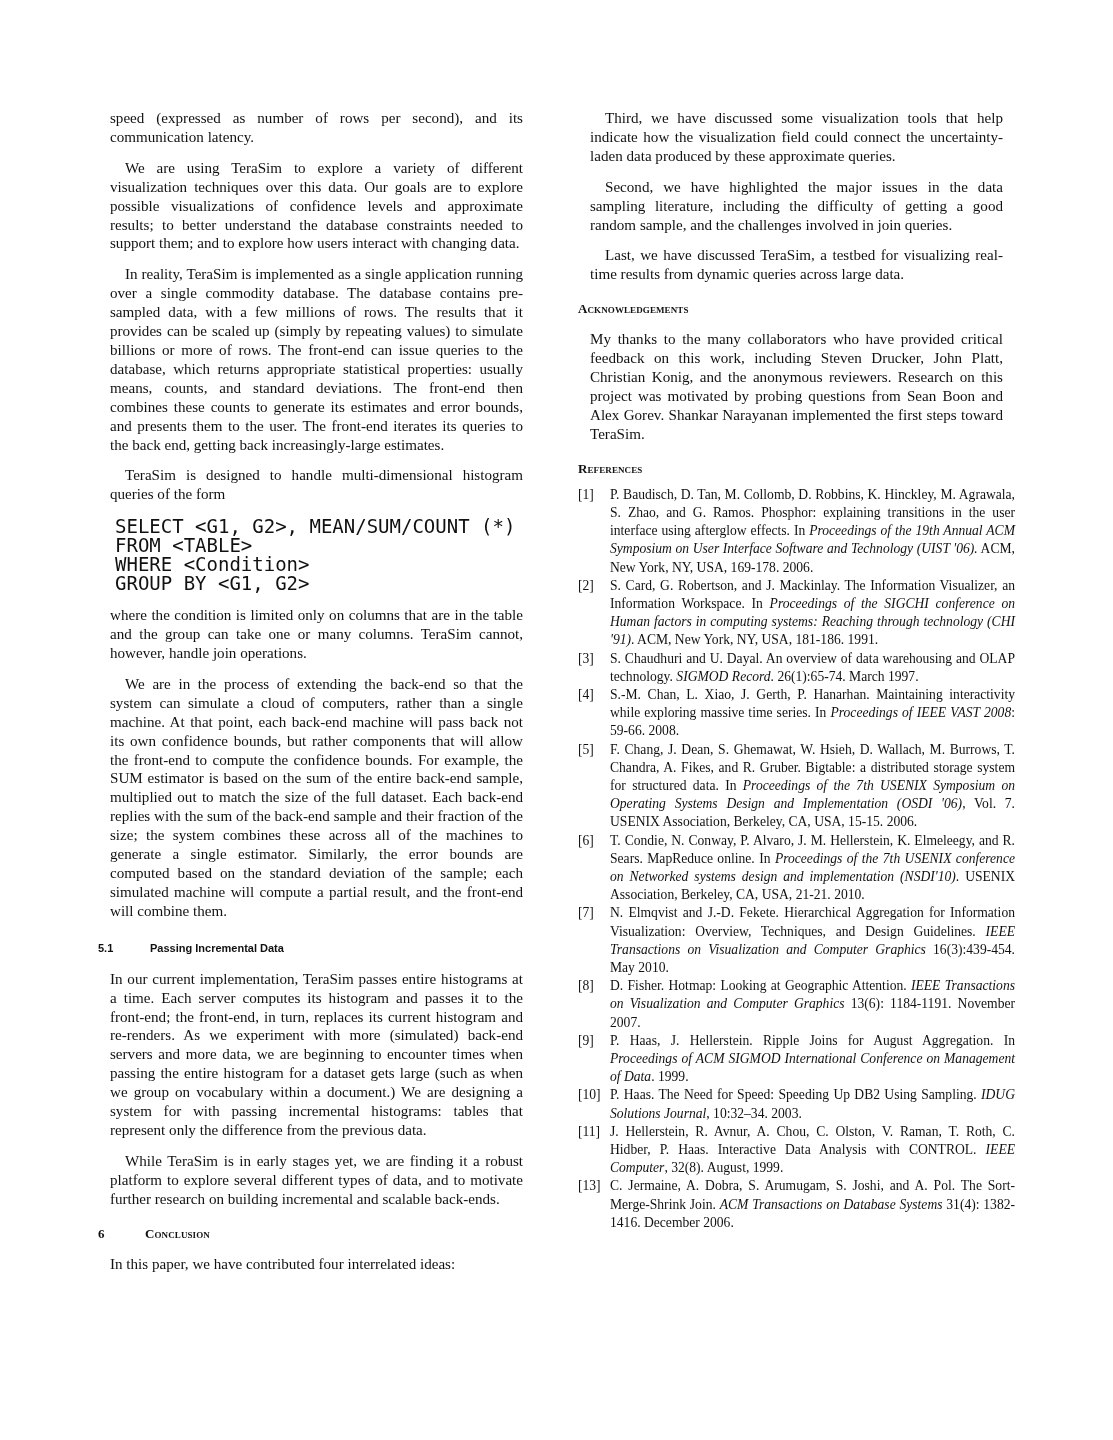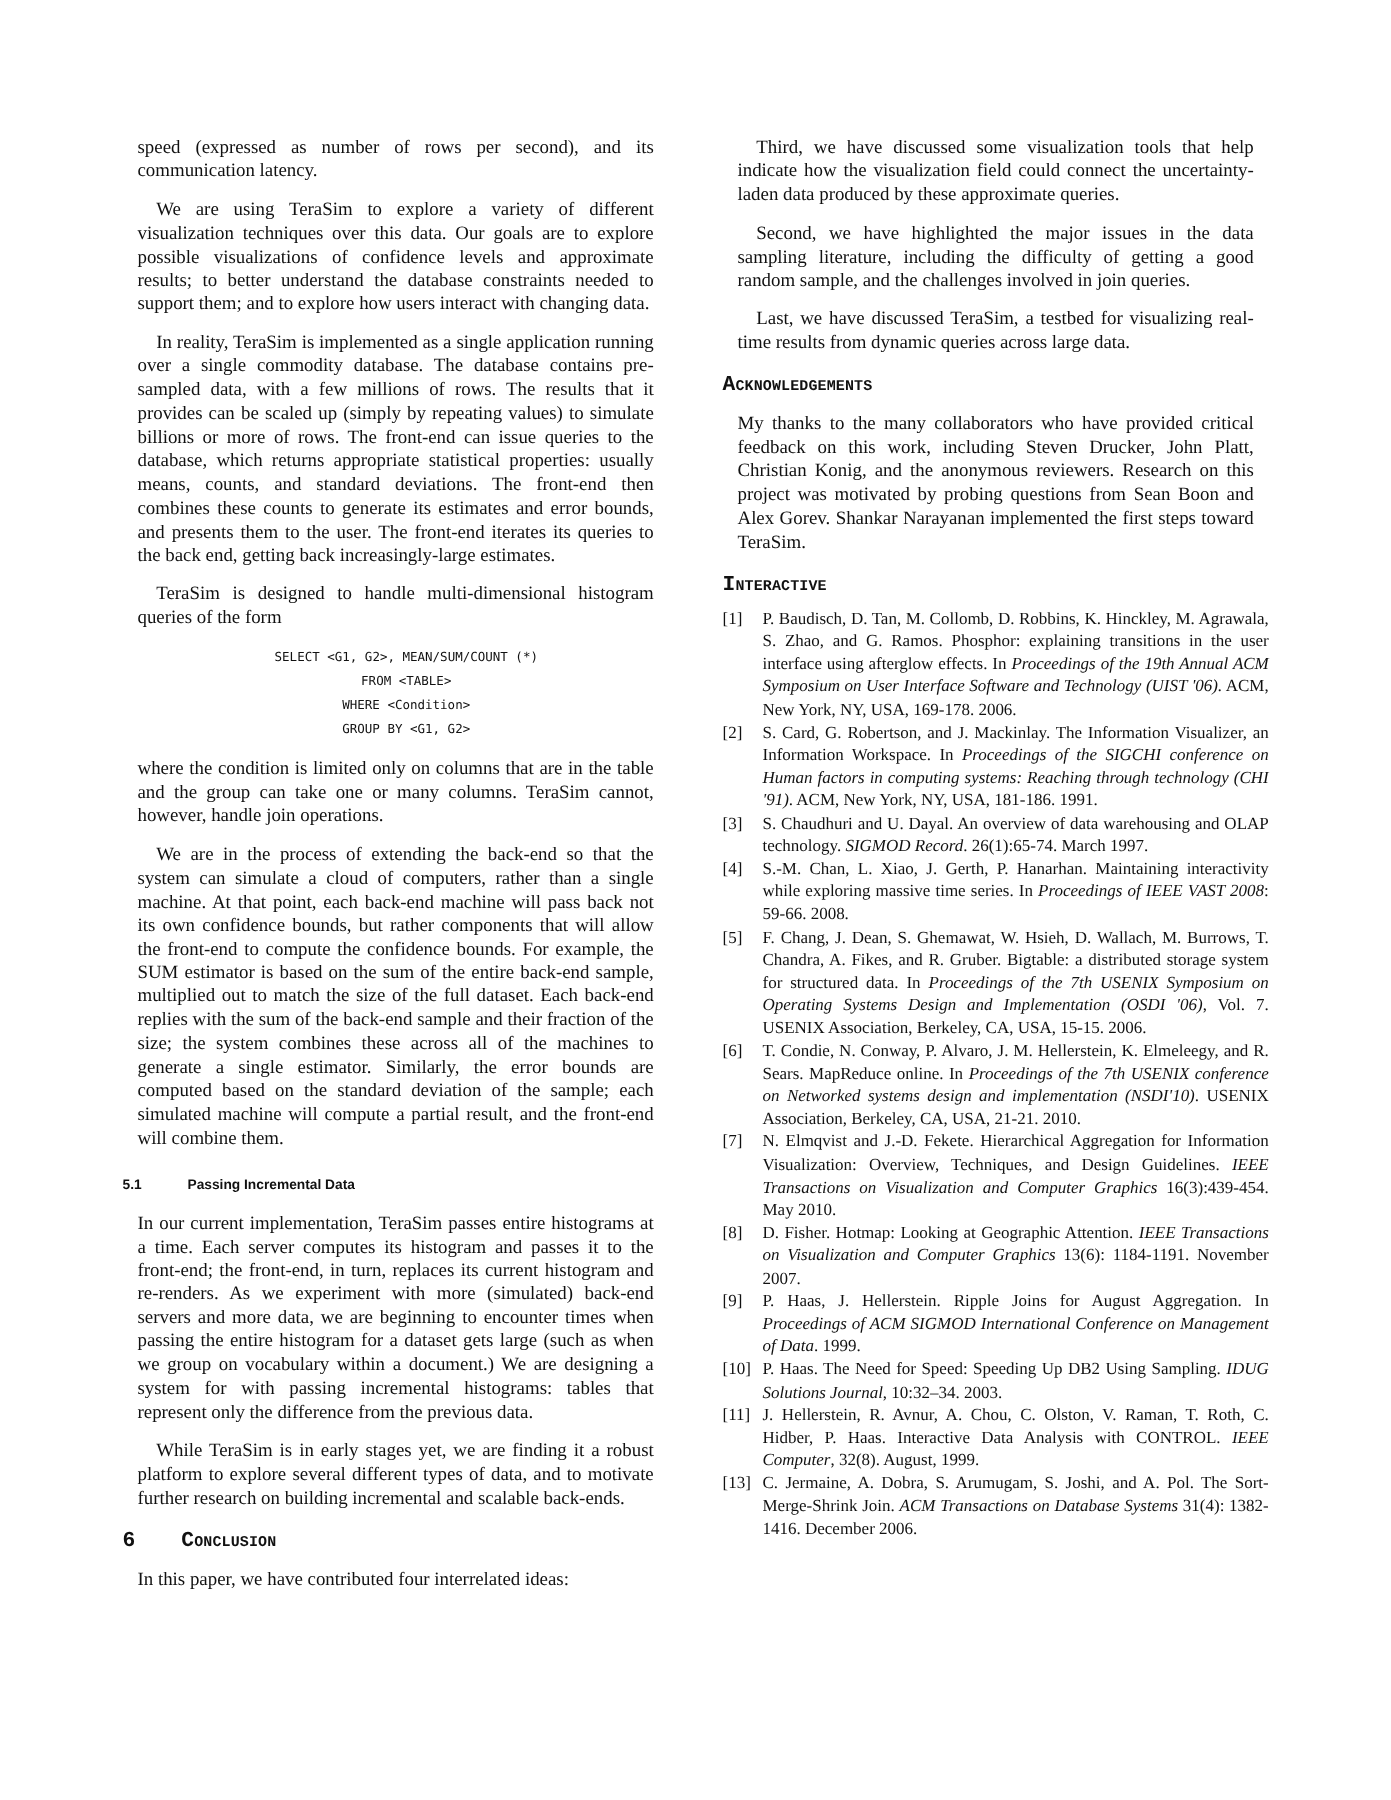--- a/index.html
+++ b/index.html
@@ -2,24 +2,24 @@
 <html><head>
 <meta charset="utf-8">
 <style>
   html, body { margin: 0; padding: 0; background: #ffffff; }
   body { width: 1113px; height: 1440px; position: relative; overflow: hidden; color: #111; }
   .col { position: absolute; top: 97px; width: 437px; font-family: "Liberation Serif", serif; font-size: 15.1px; line-height: 18.9px; }
   .col-left { left: 98px; }
   .col-right { left: 578px; }
   p { margin: 12px; text-align: justify; }
   p.indent { text-indent: 15px; }
-  pre.code { font-family: "DejaVu Sans Mono", monospace; font-size: 10px; line-height: 19px; margin: 13px 0 13px 17px; white-space: pre; text-align: center; }
+  pre.code { font-family: "DejaVu Sans Mono", monospace; font-size: 19px; line-height: 19px; margin: 13px 0 13px 17px; white-space: pre; }
   h2 { font-family: "Liberation Sans", sans-serif; font-weight: bold; font-size: 11px; margin: 17px 0 5px 0; line-height: 20px; }
   h2 .num { display: inline-block; width: 52px; }
-  h3 { font-family: Liberation Mono, monospace; font-weight: bold; font-size: 17px; margin: 16px 0 8px 0; line-height: 18px; font-variant: small-caps; letter-spacing: 0.1px; }
+  h3 { font-family: Liberation Serif, serif; font-weight: bold; font-size: 13px; margin: 16px 0 8px 0; line-height: 18px; font-variant: small-caps; letter-spacing: 0.1px; }
   h3 .num { display: inline-block; width: 47px; font-variant: normal; }
   .refs { margin: 0; padding: 0; list-style: none; }
   .ref { position: relative; padding-left: 32px; font-size: 13.6px; line-height: 18.2px; text-align: justify; }
   .ref .rnum { position: absolute; left: 0; top: 0; }
   .ref i { }
 </style>
 </head>
 <body>
 
 <div class="col col-left">
@@ -39,21 +39,21 @@
   <h3><span class="num">6</span><span>Conclusion</span></h3>
   <p>In this paper, we have contributed four interrelated ideas:</p>
 </div>
 
 <div class="col col-right">
   <p class="indent">Third, we have discussed some visualization tools that help indicate how the visualization field could connect the uncertainty-laden data produced by these approximate queries.</p>
   <p class="indent">Second, we have highlighted the major issues in the data sampling literature, including the difficulty of getting a good random sample, and the challenges involved in join queries.</p>
   <p class="indent">Last, we have discussed TeraSim, a testbed for visualizing real-time results from dynamic queries across large data.</p>
   <h3>Acknowledgements</h3>
   <p>My thanks to the many collaborators who have provided critical feedback on this work, including Steven Drucker, John Platt, Christian Konig, and the anonymous reviewers. Research on this project was motivated by probing questions from Sean Boon and Alex Gorev. Shankar Narayanan implemented the first steps toward TeraSim.</p>
-  <h3>Interactive</h3>
+  <h3>References</h3>
   <div class="refs" id="refs">
       <div class="ref"><span class="rnum">[1]</span><span>P. Baudisch, D. Tan, M. Collomb, D. Robbins, K. Hinckley, M. Agrawala, S. Zhao, and G. Ramos. Phosphor: explaining transitions in the user interface using afterglow effects. In </span><i>Proceedings of the 19th Annual ACM Symposium on User Interface Software and Technology (UIST '06).</i><span> ACM, New York, NY, USA, 169-178. 2006.</span></div>
       <div class="ref"><span class="rnum">[2]</span><span>S. Card, G. Robertson, and J. Mackinlay. The Information Visualizer, an Information Workspace. In </span><i>Proceedings of the SIGCHI conference on Human factors in computing systems: Reaching through technology (CHI '91)</i><span>. ACM, New York, NY, USA, 181-186. 1991.</span></div>
       <div class="ref"><span class="rnum">[3]</span><span>S. Chaudhuri and U. Dayal. An overview of data warehousing and OLAP technology. </span><i>SIGMOD Record</i><span>. 26(1):65-74. March 1997.</span></div>
       <div class="ref"><span class="rnum">[4]</span><span>S.-M. Chan, L. Xiao, J. Gerth, P. Hanarhan. Maintaining interactivity while exploring massive time series. In </span><i>Proceedings of IEEE VAST 2008</i><span>: 59-66. 2008.</span></div>
       <div class="ref"><span class="rnum">[5]</span><span>F. Chang, J. Dean, S. Ghemawat, W. Hsieh, D. Wallach, M. Burrows, T. Chandra, A. Fikes, and R. Gruber. Bigtable: a distributed storage system for structured data. In </span><i>Proceedings of the 7th USENIX Symposium on Operating Systems Design and Implementation (OSDI '06)</i><span>, Vol. 7. USENIX Association, Berkeley, CA, USA, 15-15. 2006.</span></div>
       <div class="ref"><span class="rnum">[6]</span><span>T. Condie, N. Conway, P. Alvaro, J. M. Hellerstein, K. Elmeleegy, and R. Sears. MapReduce online. In </span><i>Proceedings of the 7th USENIX conference on Networked systems design and implementation (NSDI'10)</i><span>. USENIX Association, Berkeley, CA, USA, 21-21. 2010.</span></div>
       <div class="ref"><span class="rnum">[7]</span><span>N. Elmqvist and J.-D. Fekete. Hierarchical Aggregation for Information Visualization: Overview, Techniques, and Design Guidelines. </span><i>IEEE Transactions on Visualization and Computer Graphics</i><span> 16(3):439-454. May 2010.</span></div>
       <div class="ref"><span class="rnum">[8]</span><span>D. Fisher. Hotmap: Looking at Geographic Attention. </span><i>IEEE Transactions on Visualization and Computer Graphics</i><span> 13(6): 1184-1191. November 2007.</span></div>
       <div class="ref"><span class="rnum">[9]</span><span>P. Haas, J. Hellerstein. Ripple Joins for August Aggregation. In </span><i>Proceedings of ACM SIGMOD  International Conference on Management of Data</i><span>. 1999.</span></div>

